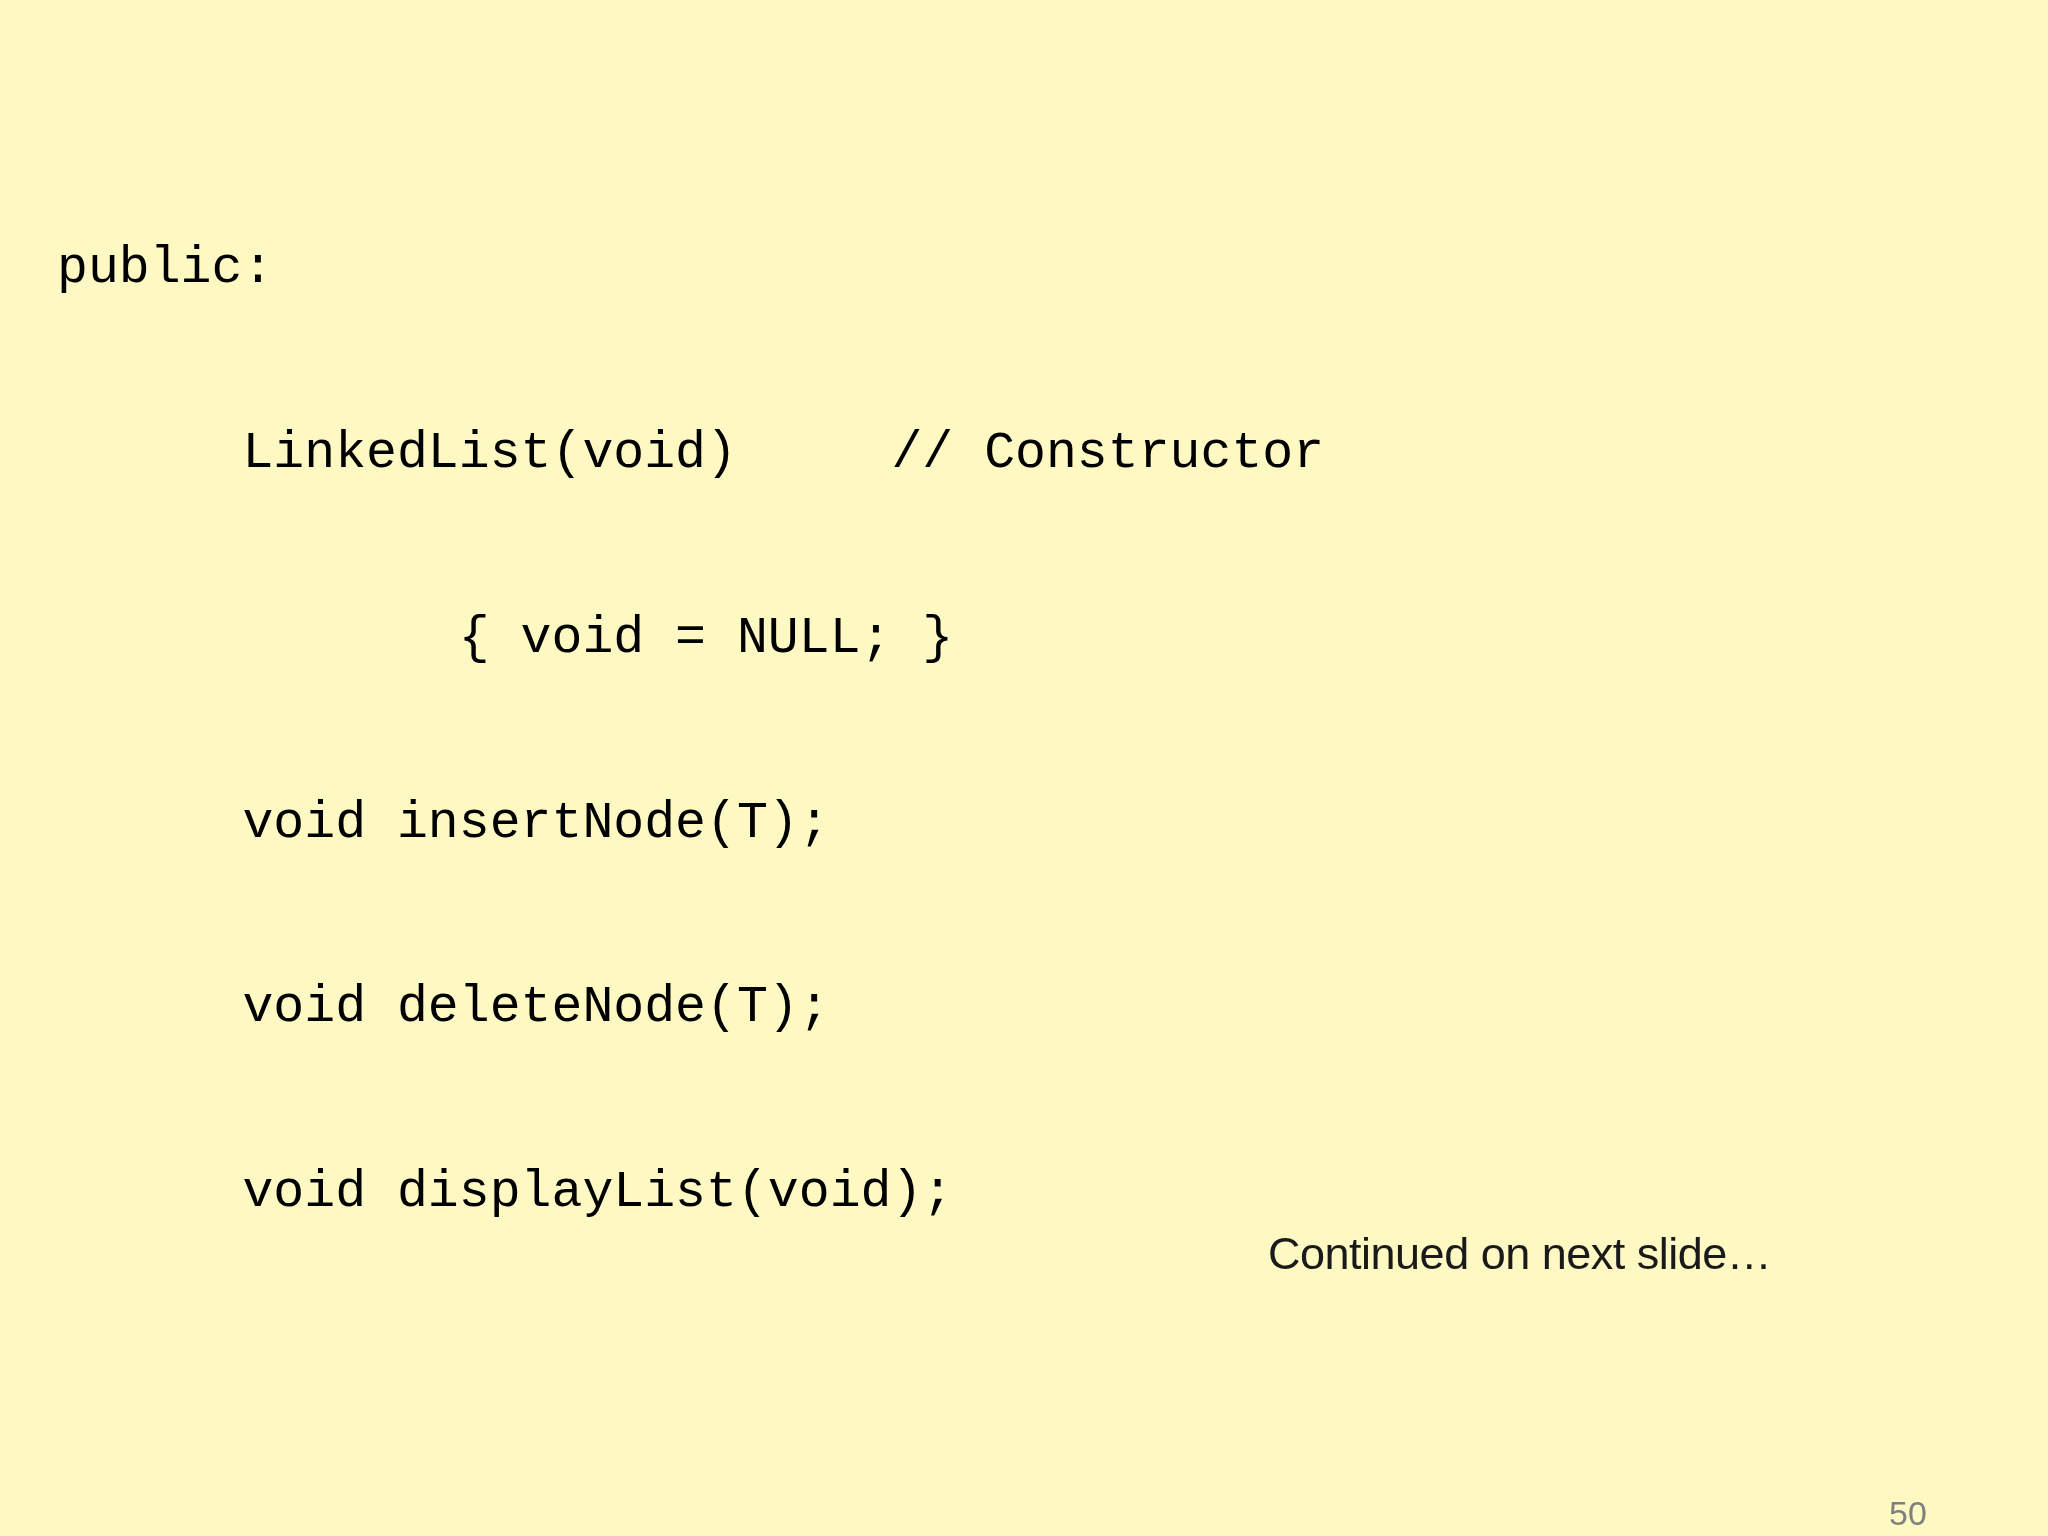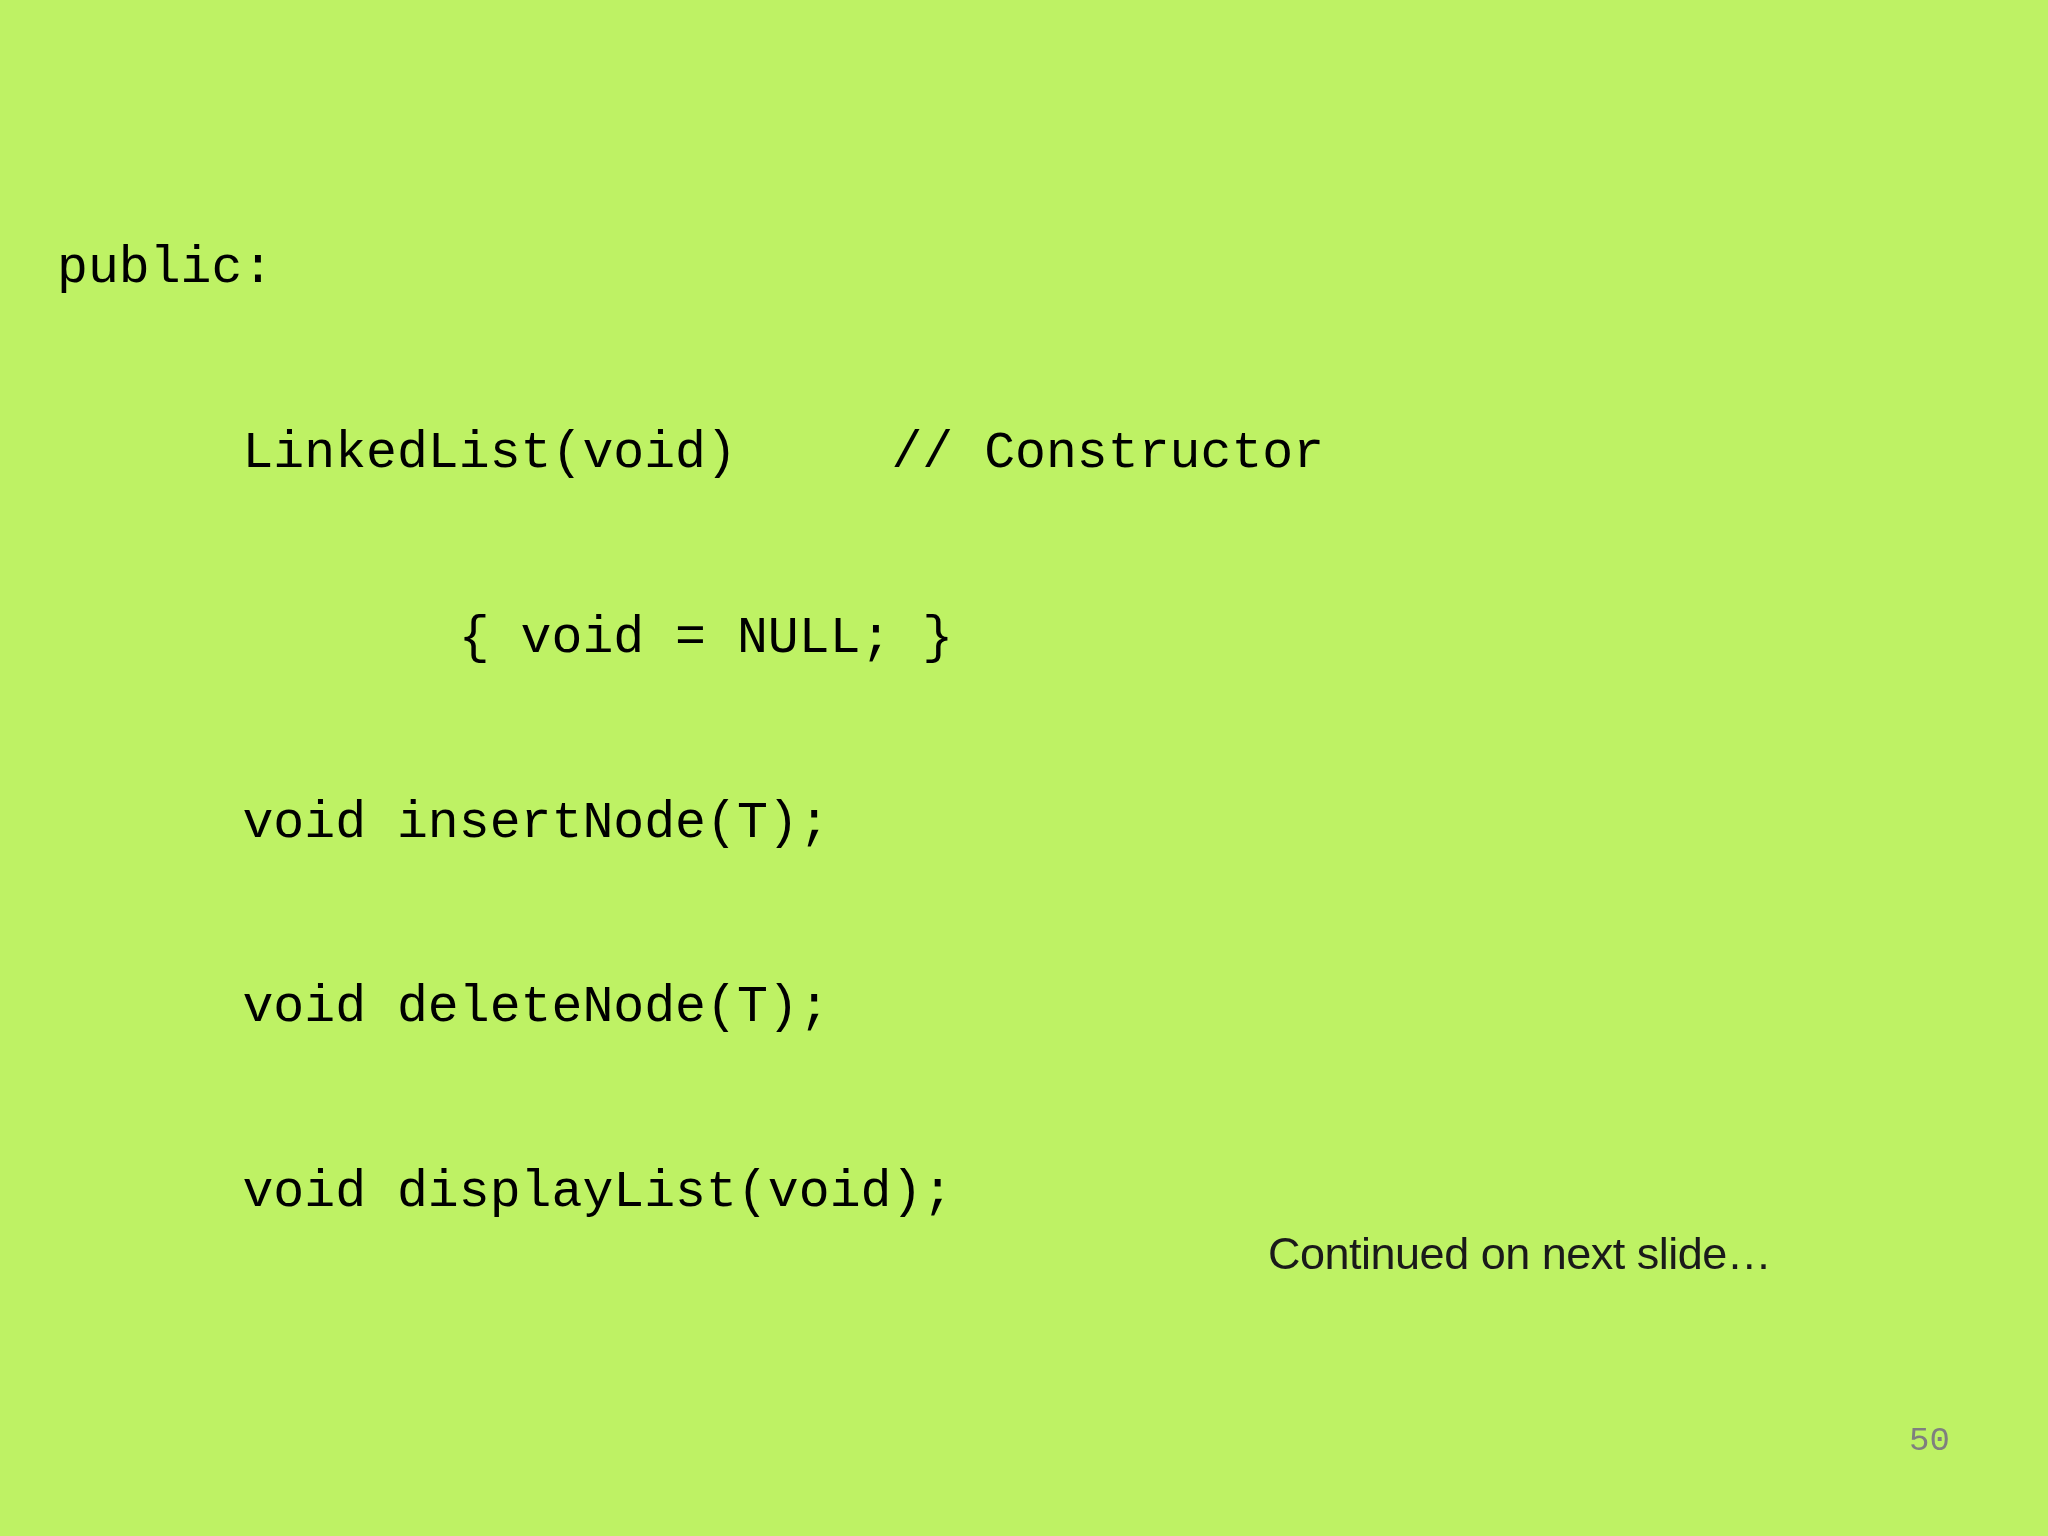--- a/index.html
+++ b/index.html
@@ -9,21 +9,21 @@
   body {
     width: 2048px;
     height: 1536px;
     background: #ffffff;
     overflow: hidden;
   }
   .slide {
     position: relative;
     width: 2048px;
     height: 1536px;
-    background: #bef264;
+    background: #fef9c3;
   }
   .code {
     position: absolute;
     left: 57px;
     top: 115px;
     margin: 0;
     font-family: "Liberation Mono", monospace;
     font-size: 51.5px;
     line-height: 61.6px;
     color: #000000;
@@ -40,26 +40,25 @@
     font-family: "Liberation Sans", sans-serif;
     font-size: 45px;
     line-height: 45px;
     letter-spacing: -0.5px;
     color: #1a1a1a;
     white-space: nowrap;
   }
   .page-number {
     position: absolute;
     left: 1889px;
-    top: 1424px;
-    font-family: Liberation Mono, monospace;
+    top: 1496px;
+    font-family: Liberation Sans, sans-serif;
     font-size: 34px;
     line-height: 34px;
     color: #7f7f7f;
-    margin-left: 20px;
   }
 </style>
 </head>
 <body>
 
 <div class="slide">
 
   <div class="code">
     <div class="code-line">public:</div>
     <div class="code-line">      LinkedList(void)     // Constructor</div>

